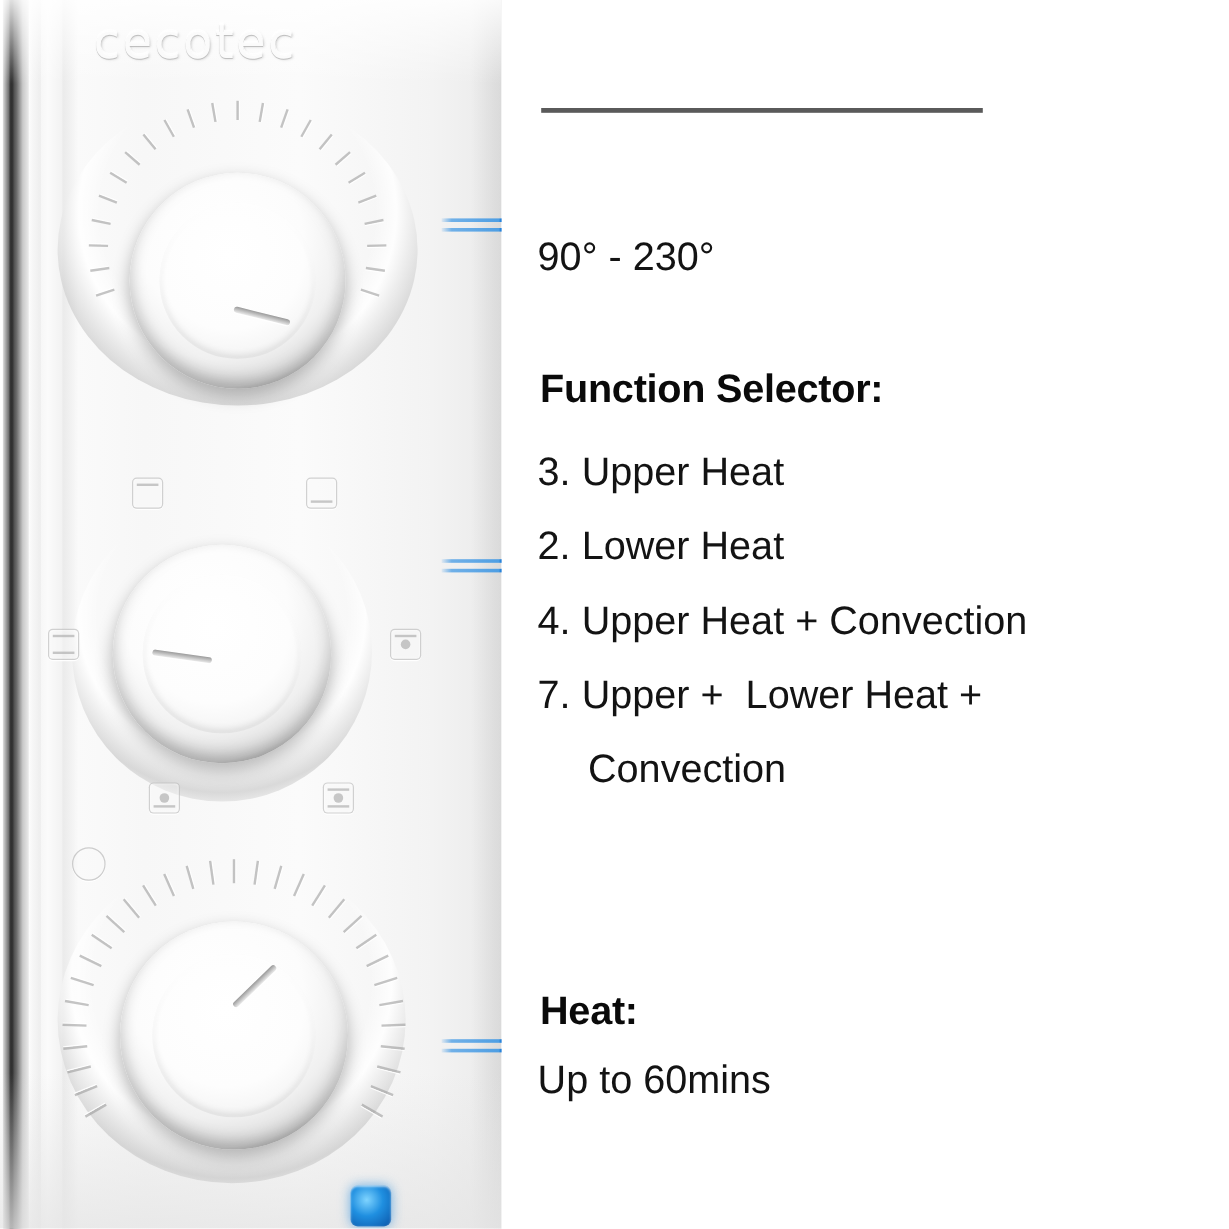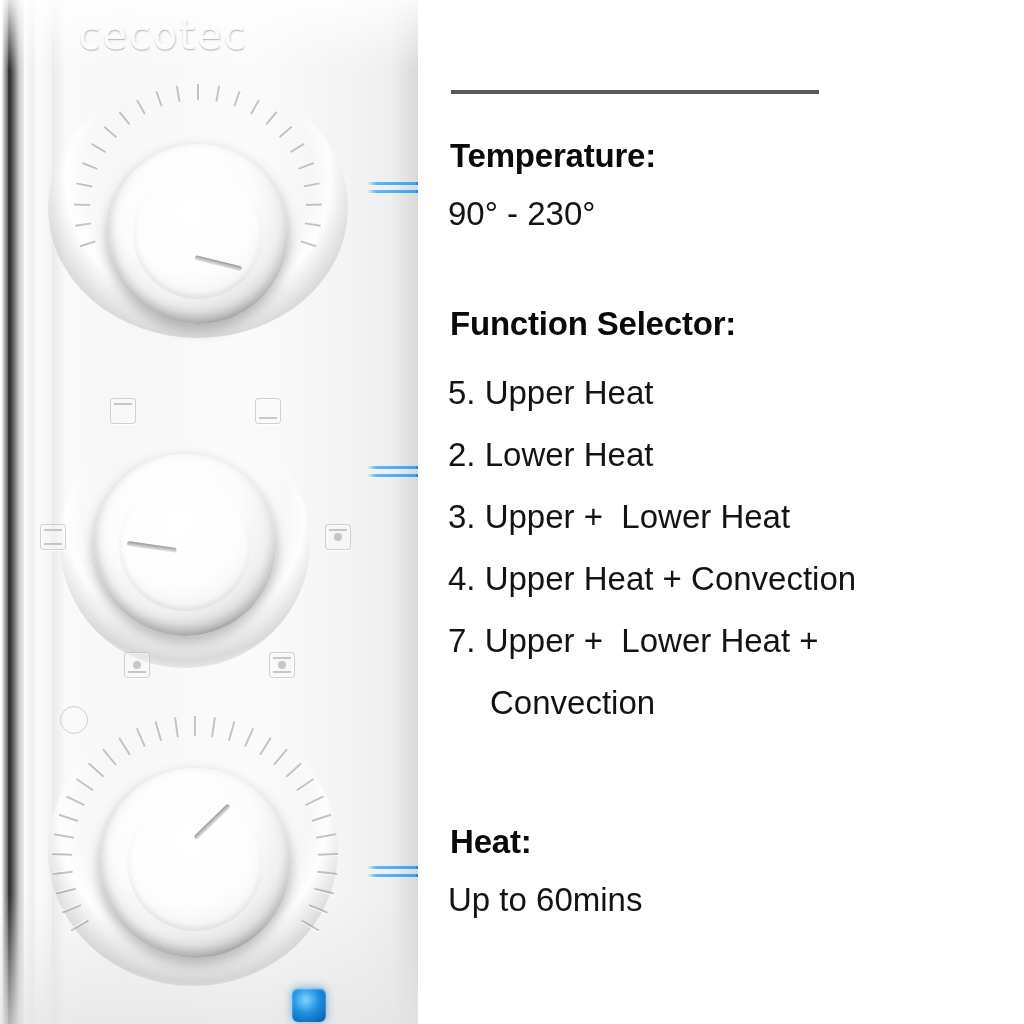--- a/index.html
+++ b/index.html
@@ -359,29 +359,27 @@
   </div>
   <div class="leader" style="left:368px; top:866px; width:70px;">
     <div class="ln a"></div>
       <div class="ln b"></div>
   </div>
 
   <div id="panel">
 
     <div id="title-rule"></div>
 
-    <div class="sec-head" style="top:137px;">Temperature:</div>
     <div class="sec-val" style="top:195px;">90° - 230°</div>
 
     <div class="sec-head" style="top:305px;">Function Selector:</div>
 
     <ul id="fn-list">
-      <li>5. Upper Heat</li>
+      <li>3. Upper Heat</li>
       <li>2. Lower Heat</li>
-      <li>3. Upper +  Lower Heat</li>
       <li>4. Upper Heat + Convection</li>
       <li>7. Upper +  Lower Heat +</li>
       <li><span class="cont">Convection</span></li>
     </ul>
 
     <div class="sec-head" style="top:823px;">Heat:</div>
     <div class="sec-val" style="top:881px;">Up to 60mins</div>
   </div>
 
 </div>

